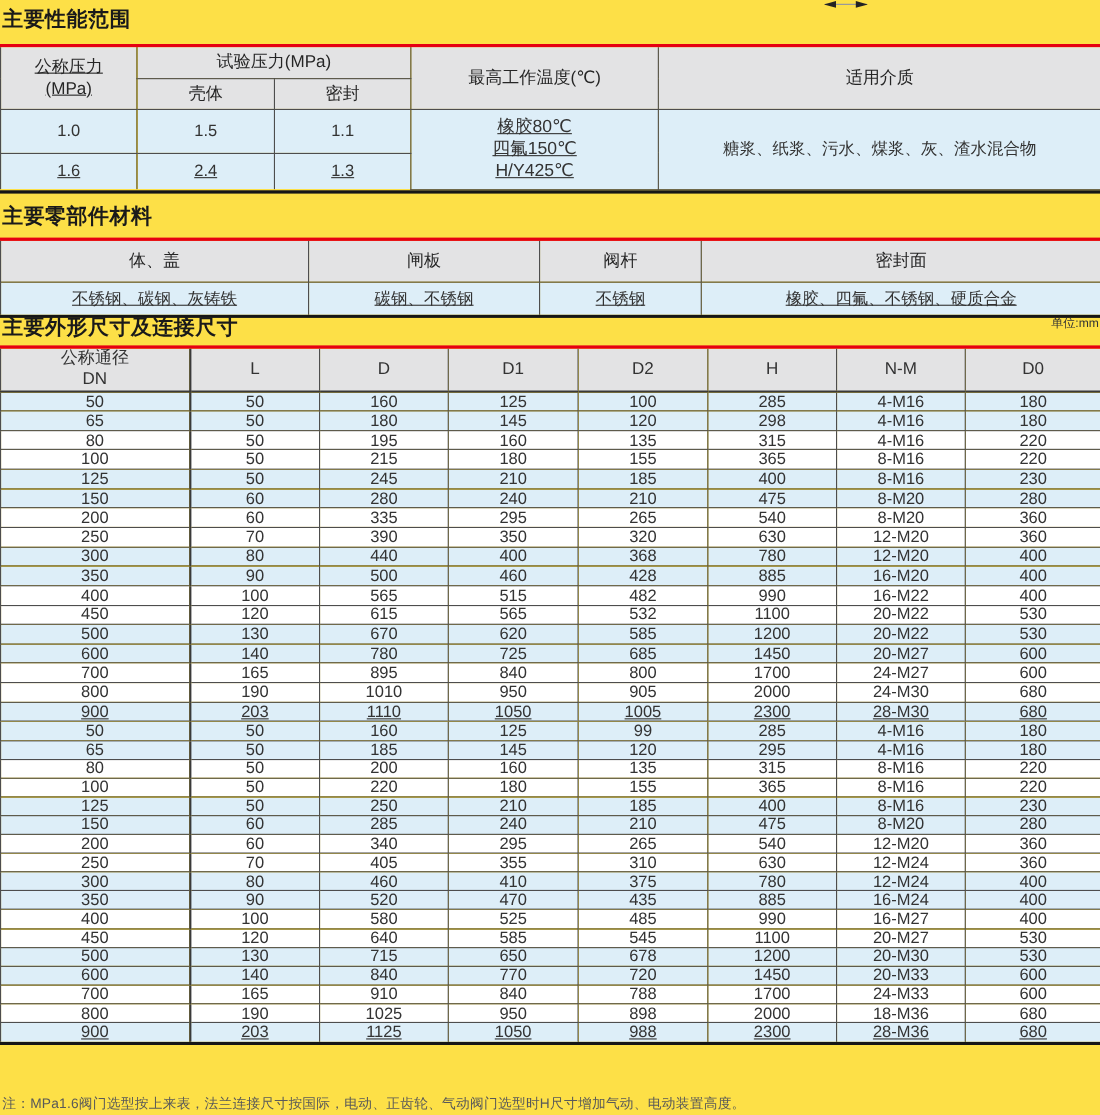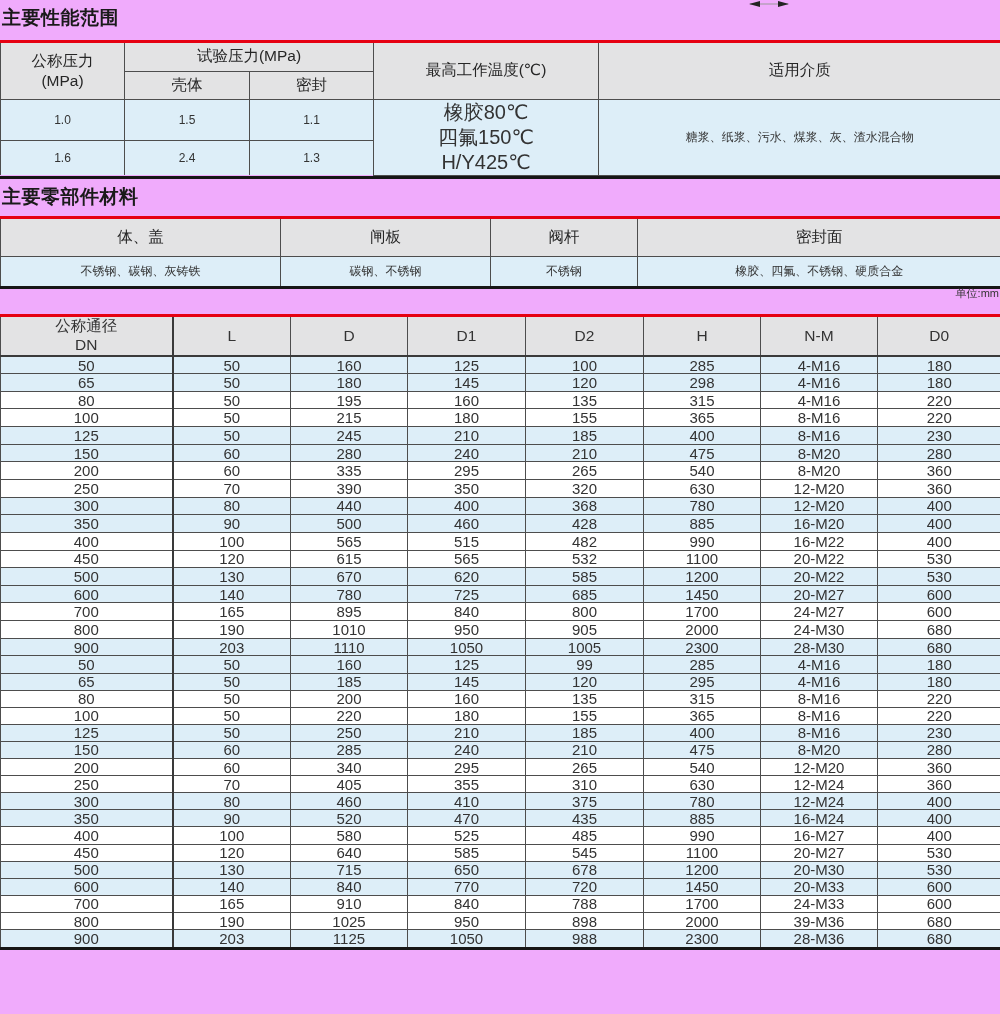--- a/index.html
+++ b/index.html
@@ -1,36 +1,36 @@
 <!DOCTYPE html>
 <html><head>
 <meta charset="utf-8">
 <style>
   * { margin:0; padding:0; box-sizing:border-box; }
   body { width:1000px; height:1014px; background:#ffffff;
          font-family:"Liberation Sans","DejaVu Sans",sans-serif; color:#333; }
-  #page { position:relative; width:1000px; height:1014px; background:#f0abfc; overflow:hidden; }
+  #page { position:relative; width:1000px; height:1014px; background:#fde047; overflow:hidden; }
 
   .sec-title { position:absolute; left:2px; font-size:19px; font-weight:bold; color:#1a1a1a; letter-spacing:0.5px; }
   .redline { position:absolute; left:0; width:1000px; height:3px; }
 
   .tbl-wrap { position:absolute; left:0; width:1000px; border-bottom:3px solid #161616; }
   table { border-collapse:collapse; table-layout:fixed; width:1000px; }
   td, th { border:1px solid #4d4d4d; text-align:center; vertical-align:middle;
            padding:0; font-weight:normal; color:#333; overflow:hidden; }
   thead th { border-top:none; }
   td:last-child, th:last-child { border-right:none; }
-  tr:last-child td { border-bottom:none; }
+  tr:last-child td { border-bottom:none;text-decoration:underline; }
 
   .hdr { font-size:15.5px; color:#262626; }
-  .dat { font-size:12px; }
+  .dat { font-size:15px; }
   .t12 .hdr { background:#e3e3e4; }
   .t12 .dat { background:#ddeef8; }
   .t12 thead tr th { border-bottom-width:1px; }
-  .multiline { line-height:1.25; }
+  .multiline { line-height:1.25;text-decoration:underline; }
 
   
   .t3 thead th { background:#e3e3e4; border-bottom:2px solid #3a3a3a; font-size:15.5px; line-height:1.2; }
   .t3 td { font-size:15px; line-height:1; }
   .t3 td:first-child, .t3 thead th:first-child { border-right:2px solid #3a3a3a;margin-left:16px; }
   .t3 tbody.pn10 tr { height:17.65px; }
   .t3 tbody.pn16 tr { height:17.12px; }
   .t3 tr.band { height:20px; }
   .t3 tr.band td { background:#e0e0e1; border-right:none !important; border-top:1px solid #4d4d4d;
                    border-bottom:2px solid #3a3a3a; font-size:15px; }
@@ -73,21 +73,21 @@
         <tr style="height:28px;">
           <th class="hdr">壳体</th>
           <th class="hdr">密封</th>
         </tr>
       </thead>
       <tbody>
         <tr style="height:40px;">
           <td class="dat">1.0</td>
           <td class="dat">1.5</td>
           <td class="dat">1.1</td>
-          <td class="dat multiline" rowspan="2" style="font-size:20px;"><span>橡胶80℃</span><br><span>四氟150℃</span><br><span>H/Y425℃</span></td>
+          <td class="dat multiline" rowspan="2" style="font-size:16px;"><span>橡胶80℃</span><br><span>四氟150℃</span><br><span>H/Y425℃</span></td>
           <td class="dat" rowspan="2">糖浆、纸浆、污水、煤浆、灰、渣水混合物</td>
         </tr>
         <tr style="height:33px;">
           <td class="dat">1.6</td>
           <td class="dat">2.4</td>
           <td class="dat">1.3</td>
         </tr>
       </tbody>
     </table>
   </div>
@@ -114,20 +114,21 @@
         <tr style="height:30px;">
           <td class="dat">不锈钢、碳钢、灰铸铁</td>
           <td class="dat">碳钢、不锈钢</td>
           <td class="dat">不锈钢</td>
           <td class="dat">橡胶、四氟、不锈钢、硬质合金</td>
         </tr>
       </tbody>
     </table>
   </div>
 
+  <div class="sec-title" style="top:285px;">主要外形尺寸及连接尺寸</div>
   <div id="unit-label">单位:mm</div>
   <div class="redline" style="top: 314px; background: rgb(230, 0, 18);"></div>
   <div class="tbl-wrap" style="top:317px;">
     <table class="t3" id="dim-table">
       <colgroup>
           <col style="width:172px">
           <col style="width:118px">
           <col style="width:117px">
           <col style="width:118px">
           <col style="width:118px">
@@ -470,30 +471,31 @@
             <td>24-M33</td>
             <td>600</td>
           </tr>
           <tr class="rw">
             <td>800</td>
             <td>190</td>
             <td>1025</td>
             <td>950</td>
             <td>898</td>
             <td>2000</td>
-            <td>39-M36</td>
+            <td>18-M36</td>
             <td>680</td>
           </tr>
           <tr class="rb">
             <td>900</td>
             <td>203</td>
             <td>1125</td>
             <td>1050</td>
             <td>988</td>
             <td>2300</td>
             <td>28-M36</td>
             <td>680</td>
           </tr>
         </tbody>
       </table>
   </div>
+  <div id="note">注：MPa1.6阀门选型按上来表，法兰连接尺寸按国际，电动、正齿轮、气动阀门选型时H尺寸增加气动、电动装置高度。</div>
 
 </div>
 
 </body></html>

